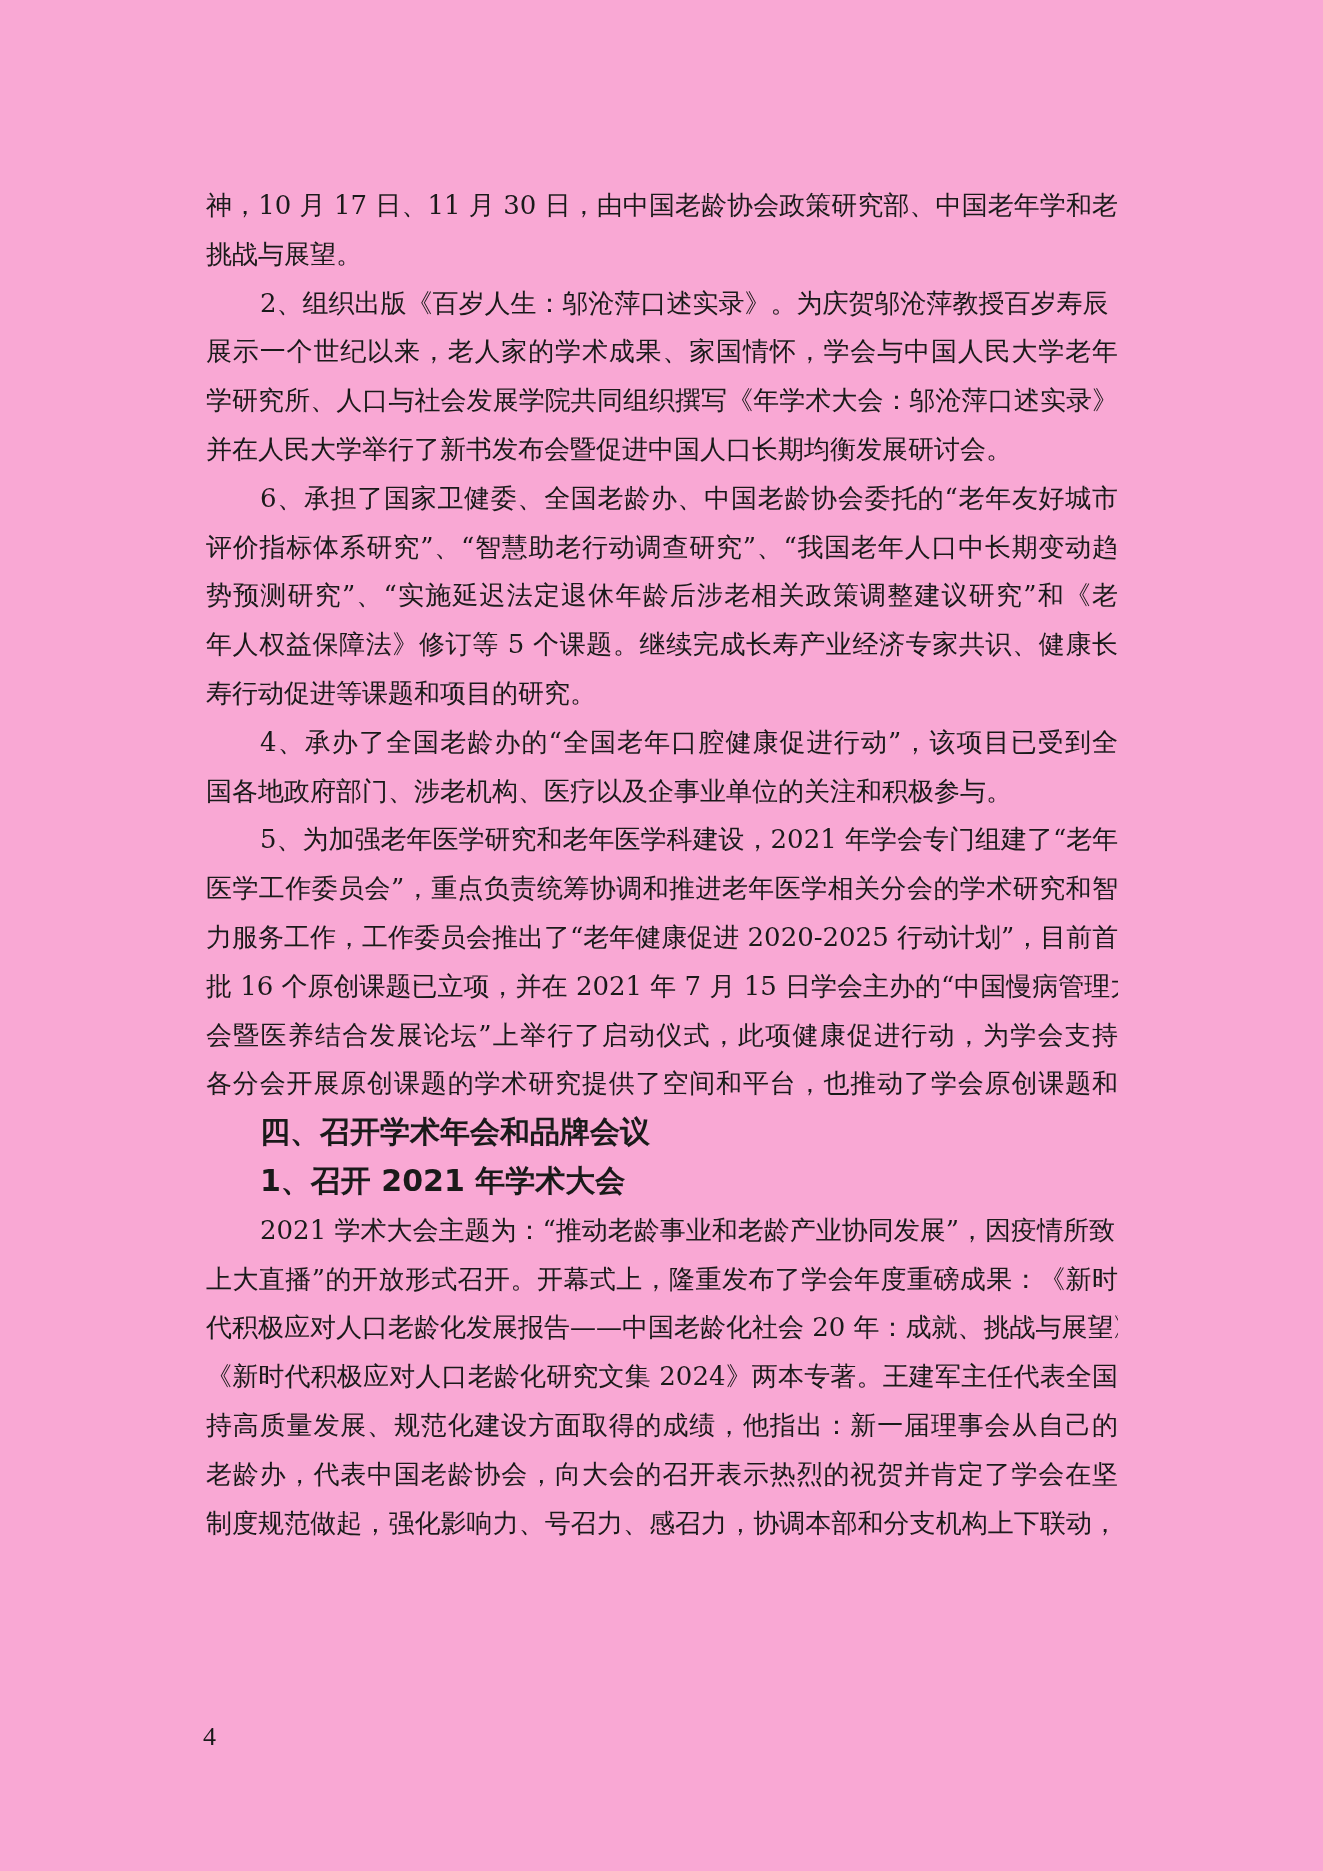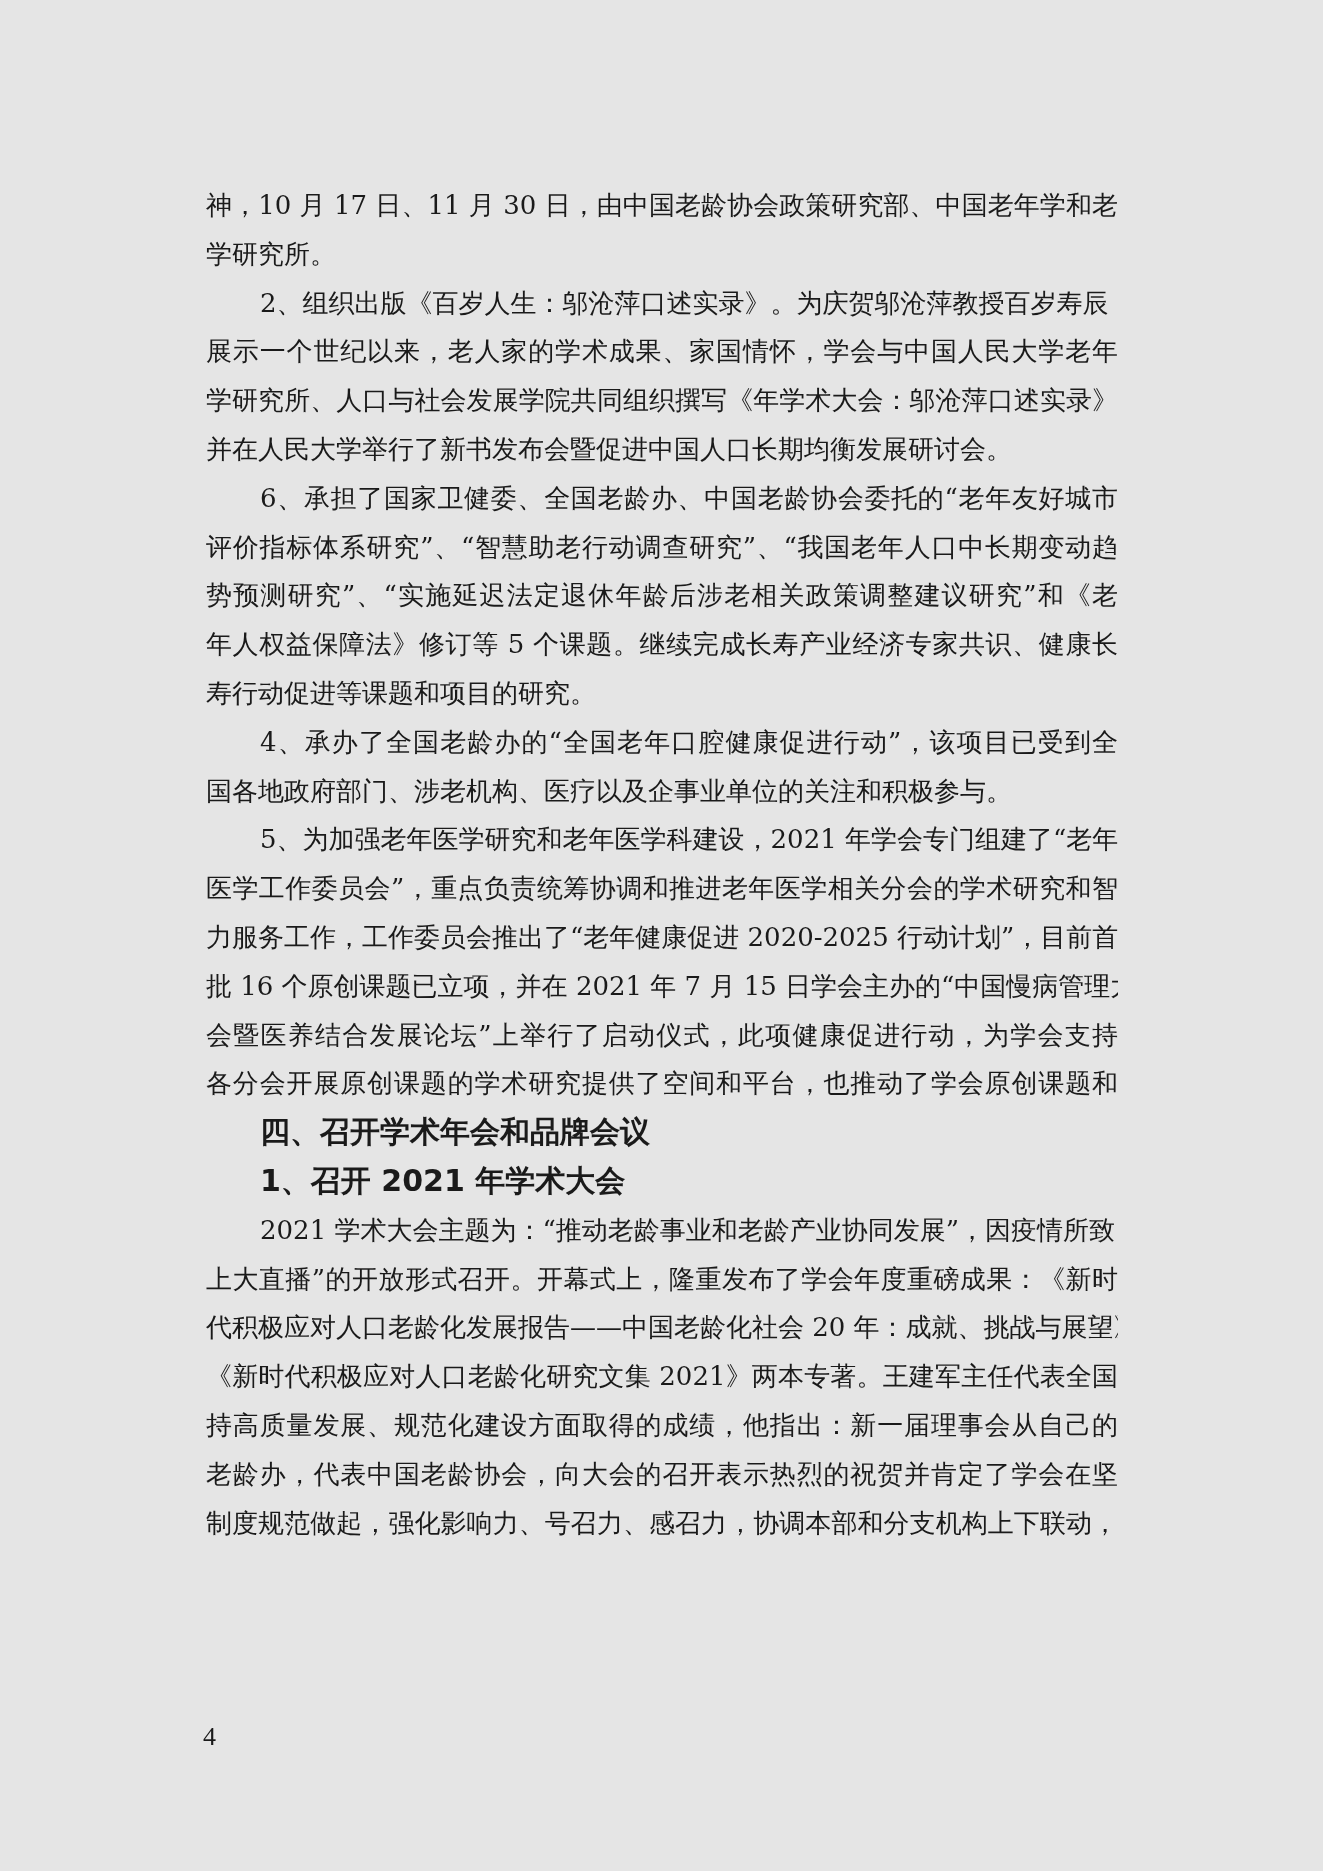--- a/index.html
+++ b/index.html
@@ -1,18 +1,18 @@
 <!DOCTYPE html>
 <html><head>
 <meta charset="utf-8">
 <style>
   html, body { margin: 0; padding: 0; background: #ffffff; }
   body { width: 1323px; height: 1871px; position: relative; overflow: hidden; }
   .page {
-    position: absolute; left: 0; top: 0; width: 1323px; height: 1871px; background: #e5e5e5;
+    position: absolute; left: 0; top: 0; width: 1323px; height: 1871px; background: #f9a8d4;
   }
   .body-text {
     position: absolute; left: 206px; top: 181px; width: 912px;
     font-family: "DejaVu Serif", "Liberation Serif", serif;
     font-size: 26px; color: #1a1a1a;
   }
   .line {
     height: 48.8px; line-height: 48.8px; white-space: nowrap;
     text-align: justify; text-align-last: justify;
     overflow: hidden;
@@ -28,21 +28,21 @@
     font-family: "Liberation Serif", "DejaVu Serif", serif;
     font-size: 26px; color: #1a1a1a;
   }
 </style>
 </head>
 <body>
 
 <div class="page">
   <div class="body-text" id="body-text">
       <div class="line">神，10 月 17 日、11 月 30 日，由中国老龄协会政策研究部、中国老年学和老</div>
-      <div class="line last">学研究所。</div>
+      <div class="line last">挑战与展望。</div>
       <div class="line indent">2、组织出版《百岁人生：邬沧萍口述实录》。为庆贺邬沧萍教授百岁寿辰，</div>
       <div class="line">展示一个世纪以来，老人家的学术成果、家国情怀，学会与中国人民大学老年</div>
       <div class="line">学研究所、人口与社会发展学院共同组织撰写《年学术大会：邬沧萍口述实录》</div>
       <div class="line last">并在人民大学举行了新书发布会暨促进中国人口长期均衡发展研讨会。</div>
       <div class="line indent">6、承担了国家卫健委、全国老龄办、中国老龄协会委托的“老年友好城市</div>
       <div class="line">评价指标体系研究”、“智慧助老行动调查研究”、“我国老年人口中长期变动趋</div>
       <div class="line">势预测研究”、“实施延迟法定退休年龄后涉老相关政策调整建议研究”和《老</div>
       <div class="line">年人权益保障法》修订等 5 个课题。继续完成长寿产业经济专家共识、健康长</div>
       <div class="line last">寿行动促进等课题和项目的研究。</div>
       <div class="line indent">4、承办了全国老龄办的“全国老年口腔健康促进行动”，该项目已受到全</div>
@@ -51,19 +51,19 @@
       <div class="line">医学工作委员会”，重点负责统筹协调和推进老年医学相关分会的学术研究和智</div>
       <div class="line">力服务工作，工作委员会推出了“老年健康促进 2020-2025 行动计划”，目前首</div>
       <div class="line">批 16 个原创课题已立项，并在 2021 年 7 月 15 日学会主办的“中国慢病管理大</div>
       <div class="line">会暨医养结合发展论坛”上举行了启动仪式，此项健康促进行动，为学会支持</div>
       <div class="line">各分会开展原创课题的学术研究提供了空间和平台，也推动了学会原创课题和</div>
       <div class="line heading indent">四、召开学术年会和品牌会议</div>
       <div class="line heading indent">1、召开 2021 年学术大会</div>
       <div class="line indent">2021 学术大会主题为：“推动老龄事业和老龄产业协同发展”，因疫情所致，</div>
       <div class="line">上大直播”的开放形式召开。开幕式上，隆重发布了学会年度重磅成果：《新时</div>
       <div class="line">代积极应对人口老龄化发展报告——中国老龄化社会 20 年：成就、挑战与展望》</div>
-      <div class="line">《新时代积极应对人口老龄化研究文集 2021》两本专著。王建军主任代表全国</div>
+      <div class="line">《新时代积极应对人口老龄化研究文集 2024》两本专著。王建军主任代表全国</div>
       <div class="line">持高质量发展、规范化建设方面取得的成绩，他指出：新一届理事会从自己的</div>
       <div class="line">老龄办，代表中国老龄协会，向大会的召开表示热烈的祝贺并肯定了学会在坚</div>
       <div class="line">制度规范做起，强化影响力、号召力、感召力，协调本部和分支机构上下联动，</div>
     </div>
   <div class="page-number">4</div>
 </div>
 
 </body></html>

